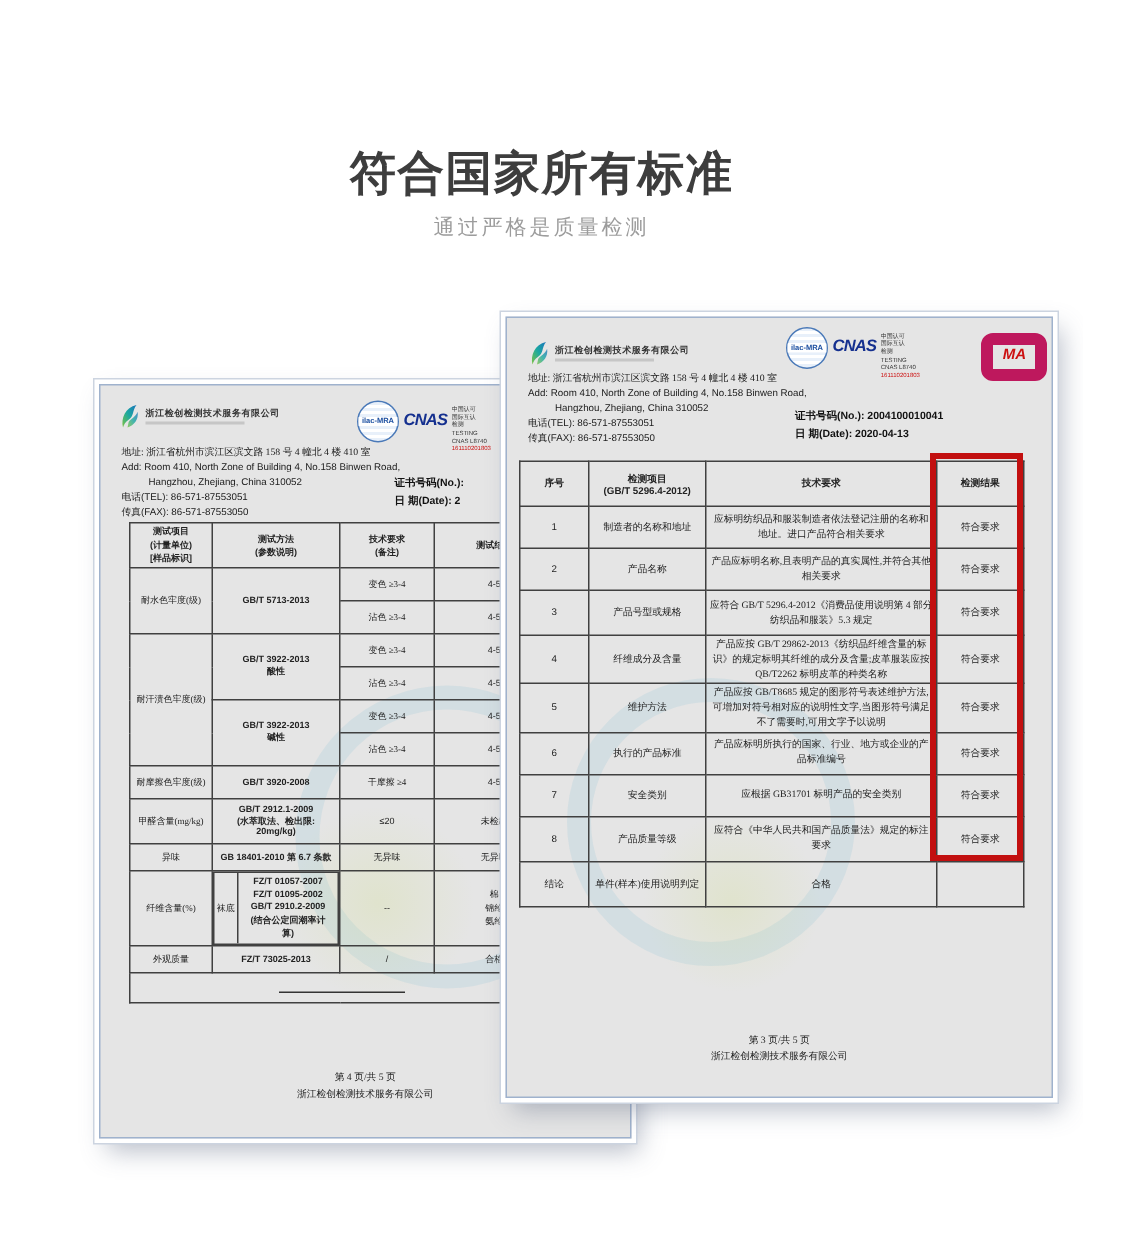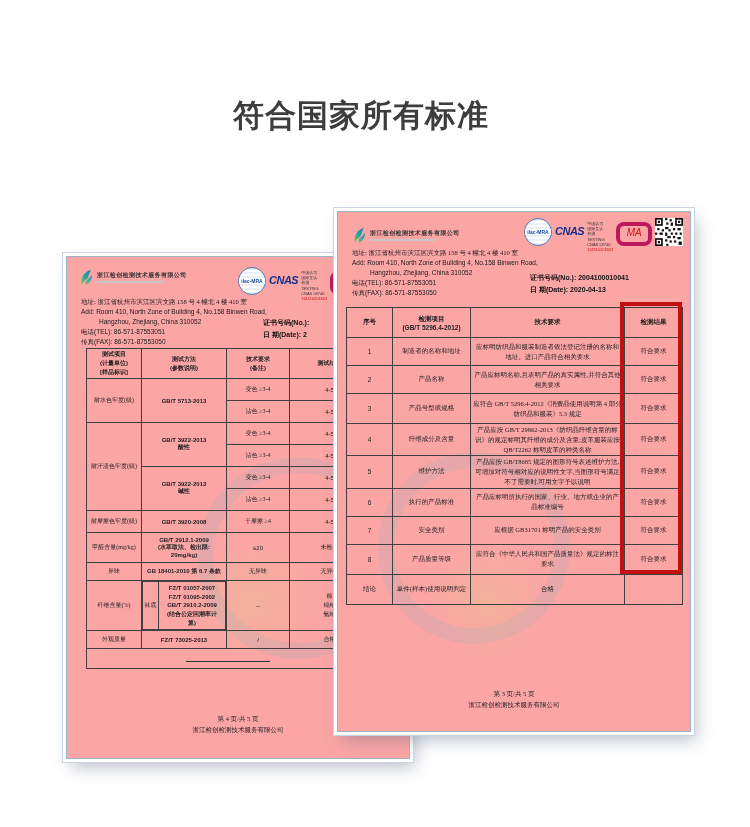--- a/index.html
+++ b/index.html
@@ -4,22 +4,22 @@
 <style>
   html,body { margin:0; padding:0; background:#ffffff; }
   .stage { position:relative; width:722px; height:827px; background:#ffffff; overflow:hidden;
            font-family:"Liberation Sans", sans-serif; }
 
   .hero-title { position:absolute; top:95px; left:0; right:0; text-align:center;
                 font-size:31px; font-weight:bold; color:#3d3d3d; letter-spacing:1px; }
   .hero-sub   { position:absolute; top:143px; left:0; right:0; text-align:center;
                 font-size:14px; color:#9c9c9c; letter-spacing:2px; }
 
-  .doc { position:absolute; background:#fca5a5; border:1px solid #9fb2cd; overflow:hidden;
-         box-shadow: 0 0 0 3px #ffffff, 0 0 0 4px #ccd4e0, 5px 8px 16px rgba(100,110,135,.45); }
+  .doc { position:absolute; background:#e5e5e5; border:1px solid #9fb2cd; overflow:hidden;
+         box-shadow: 0 0 0 3px #ffffff, 0 0 0 4px #ccd4e0, 5px 8px 16px rgba(100,110,135,.45); padding-left: 11px; }
   .doc-back  { left:66px;  top:256px; width:342px; height:501px; z-index:1; }
   .doc-front { left:337px; top:211px; width:352px; height:519px; z-index:2; }
 
   .wm { position:absolute; pointer-events:none; z-index:0; }
   .wm-arc  { border-radius:50%; border:16px solid rgba(90,175,205,.13); }
   .wm-blob { border-radius:50%; background:radial-gradient(circle, rgba(205,220,120,.22), rgba(205,220,120,0) 70%); }
 
   .logo { position:absolute; display:flex; align-items:flex-start; gap:3px; z-index:2; }
   .logo svg { width:15px; height:19px; }
   .lcol { display:flex; flex-direction:column; }
@@ -27,22 +27,22 @@
   .lbar  { height:2px; background:#c6c6c6; width:66px; margin-top:1px; }
 
   .badges { position:absolute; display:flex; align-items:flex-start; gap:3px; z-index:2; }
   .ilac { width:26px; height:26px; border-radius:50%; border:1px solid #4a79b8; flex:0 0 auto;
           background:repeating-linear-gradient(180deg,#e8f0fa 0 2px,#ffffff 2px 4px); position:relative; }
   .ilac span { position:absolute; top:10px; left:0; right:0; text-align:center; font-size:5px;
                font-weight:bold; color:#1c4fa0; background:rgba(255,255,255,.85); }
   .cnas { font-size:11px; font-weight:bold; font-style:italic; color:#15308f; margin-top:7px; letter-spacing:-.5px; }
   .accr { font-size:4px; color:#333; line-height:1.3; margin-top:3px; white-space:pre-line; width:26px; }
   .accr-red { font-size:4px; color:#cc1111; white-space:nowrap; }
-  .cma { margin-top:4px; width:28px; height:16px; border:4px solid #be185d; border-radius:8px; flex:0 0 auto;
-         color:#cc1111; font-weight:normal; font-size:10px; text-align:center; line-height:14px; font-style:italic; }
+  .cma { margin-top:4px; width:28px; height:16px; border:8px solid #be185d; border-radius:8px; flex:0 0 auto;
+         color:#cc1111; font-weight:bold; font-size:10px; text-align:center; line-height:14px; font-style:italic;margin-left:38px; }
   .qr { width:28px; height:28px; flex:0 0 auto; }
 
   .addr { position:absolute; font-size:6.5px; color:#1a1a1a; line-height:1.55; z-index:2; }
   .cert { position:absolute; font-size:7px; color:#111; font-weight:bold; line-height:1.75; z-index:2; }
 
   table.rpt { position:absolute; border-collapse:collapse; table-layout:fixed; z-index:1; }
   table.rpt td { border:1px solid #404040; text-align:center; vertical-align:middle;
                  padding:1px 2px; color:#222; overflow:hidden; }
   .front-table { left:8px;  top:95px; width:336px; font-size:6.5px; }
   .back-table  { left:19px; top:91px; width:283px; font-size:6px; }
@@ -64,20 +64,21 @@
                 border-right:1px solid #404040; flex:0 0 auto; }
   .fiber-main { flex:1; padding:2px 1px; white-space:pre-line; line-height:1.45; }
   .endline { width:84px; height:1px; background:#333; margin:6px auto 0; }
 </style>
 </head>
 <body>
 
 <div class="stage">
 
   <div class="hero-title">符合国家所有标准</div>
+  <div class="hero-sub">通过严格是质量检测</div>
 
   <div class="doc doc-back">
     <div class="wm wm-arc" style="left:130px; top:200px; width:170px; height:170px;"></div>
     <div class="wm wm-blob" style="left:120px; top:280px; width:130px; height:130px;"></div>
 
     <div class="logo" style="left:12px; top:11px;">
       <svg viewBox="0 0 20 24">
         <defs>
             <linearGradient id="lg" x1="0" y1="1" x2="1" y2="0">
           <stop offset="0" stop-color="#7dc242"></stop>

